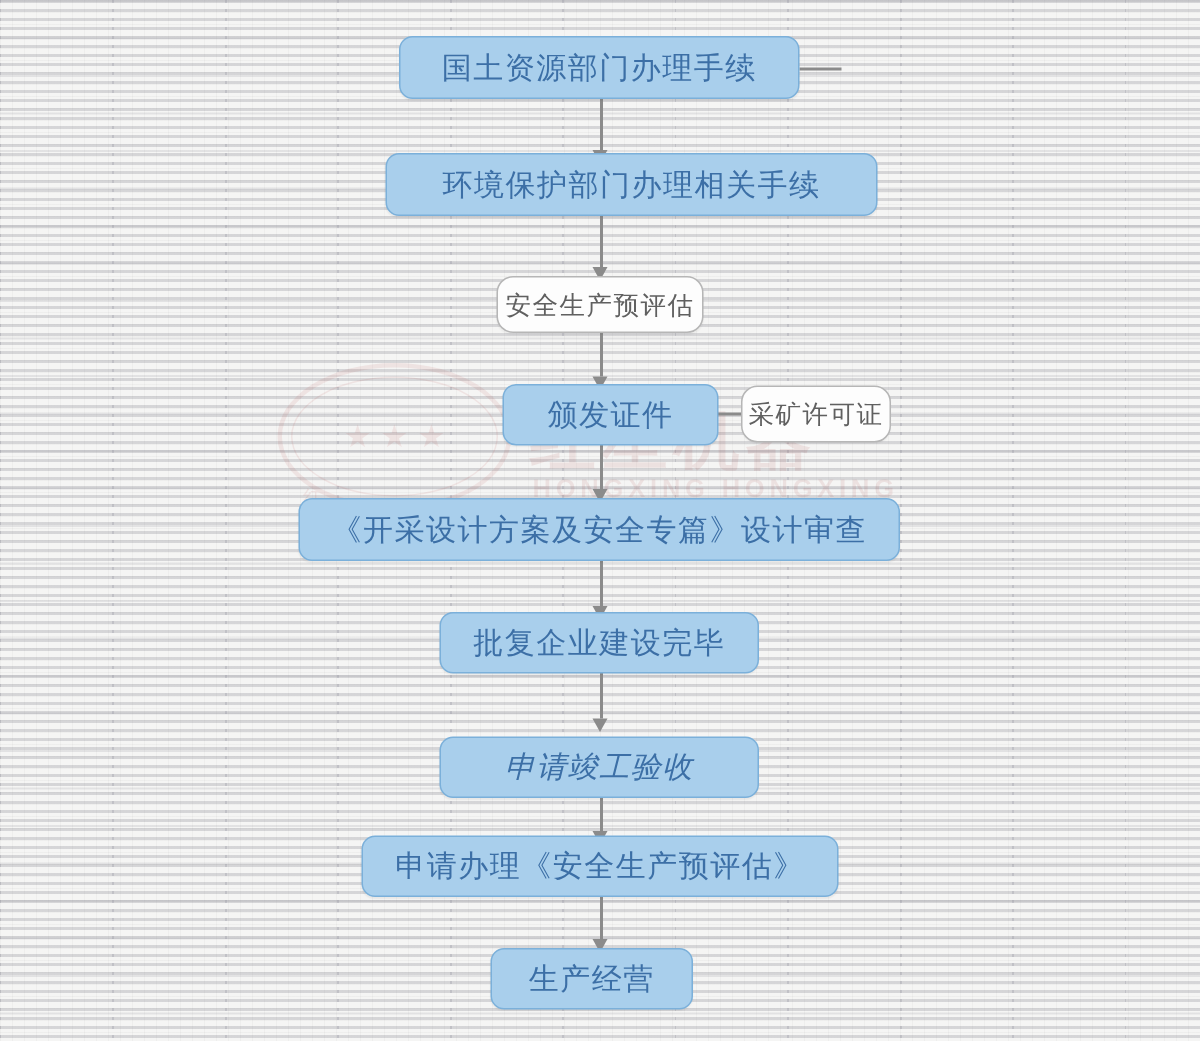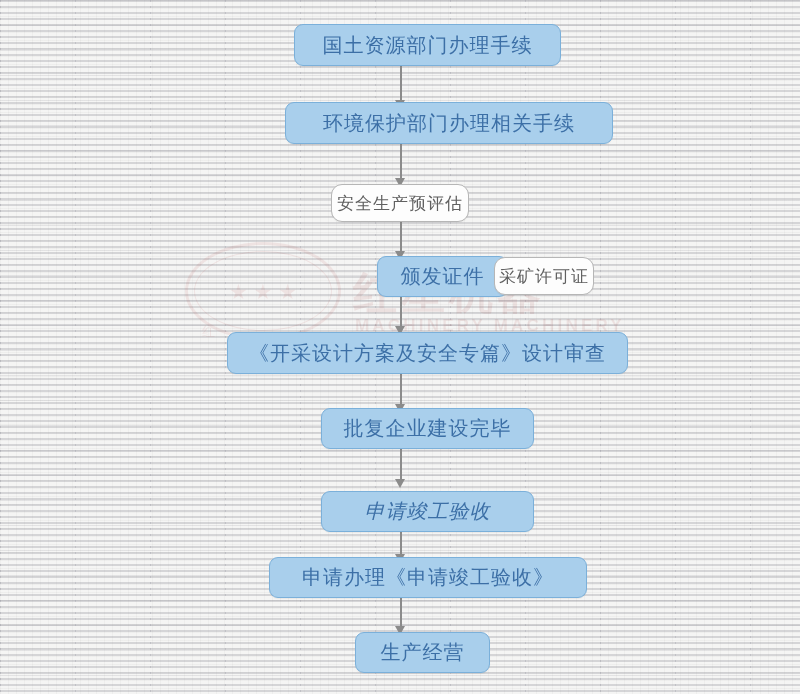--- a/index.html
+++ b/index.html
@@ -121,21 +121,20 @@
     white-space: nowrap;
     border-radius: 9px;
     letter-spacing: 1px;
   }
   .node.blue {
     background-color: #a9cfec;
     border: 1px solid #7bb0da;
     color: #3c6fa6;
     font-size: 20px;
     box-shadow: 0 1px 1px rgba(0,0,0,0.05);
-    margin-left: 28px;
   }
   .node.white {
     background-color: #fdfdfd;
     border: 1px solid #b6b6b6;
     color: #606060;
     font-size: 16px;
     border-radius: 11px;
     box-shadow: 0 1px 1px rgba(0,0,0,0.04);
   }
   .node.white.small {
@@ -174,21 +173,21 @@
 <body>
 
 <div id="canvas">
 
   <div id="watermark">
     <div class="wm-seal">
       <span class="wm-star">★ ★ ★</span>
       <span class="wm-seal-sub">红</span>
     </div>
     <div class="wm-cn">红星机器</div>
-    <div class="wm-en">MACHINERY MACHINERY</div>
+    <div class="wm-en">HONGXING HONGXING</div>
   </div>
 
   <div class="v-arrow" style="left:395px; top:66px; height:43px;">
     <div class="shaft" style="height:34px;"></div>
     <div class="head" style="top:34px;"></div>
   </div>
   <div class="h-line" style="left:533px; top:45px; width:28px;"></div>
 
   <div class="v-arrow" style="left:395px; top:144px; height:43px;">
     <div class="shaft" style="height:34px;"></div>
@@ -227,27 +226,27 @@
     <div class="head" style="top:29px;"></div>
   </div>
 
   <div class="node blue" style="left:266px; top:24px; width:267px; height:42px;">国土资源部门办理手续</div>
 
 
   <div class="node blue" style="left:257px; top:102px; width:328px; height:42px;">环境保护部门办理相关手续</div>
 
   <div class="node white small" style="left:331px; top:184px; width:138px; height:38px;">安全生产预评估</div>
 
-  <div class="node blue" style="left:349px; top:256px; width:131px; height:41px;">颁发证件</div>
+  <div class="node blue" style="left:335px; top:256px; width:144px; height:41px;">颁发证件</div>
 
   <div class="node blue" style="left:199px; top:332px; width:401px; height:42px;">《开采设计方案及安全专篇》设计审查</div>
 
   <div class="node white small" style="left:494px; top:257px; width:100px; height:38px;">采矿许可证</div>
 
   <div class="node blue" style="left:293px; top:408px; width:213px; height:41px;">批复企业建设完毕</div>
 
   <div class="node blue" style="left:293px; top:491px; width:213px; height:41px;font-style:italic;">申请竣工验收</div>
 
-  <div class="node blue" style="left:241px; top:557px; width:318px; height:41px;">申请办理《申请竣工验收》</div>
+  <div class="node blue" style="left:241px; top:557px; width:318px; height:41px;">申请办理《安全生产预评估》</div>
 
   <div class="node blue" style="left:327px; top:632px; width:135px; height:41px;">生产经营</div>
 
 </div>
 
 </body></html>

